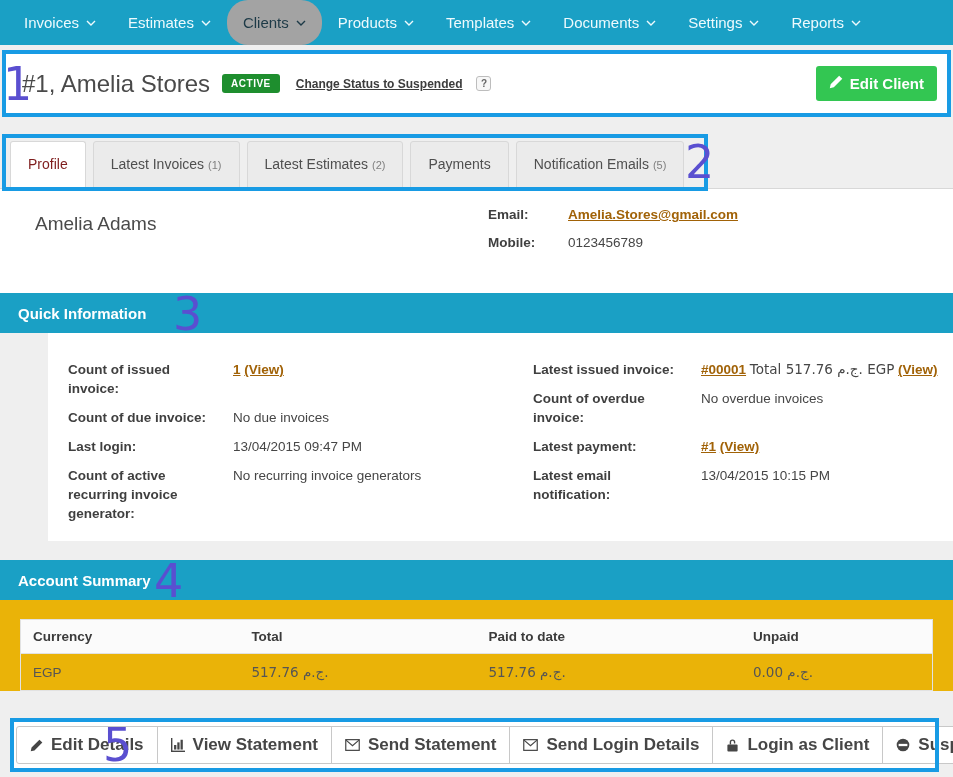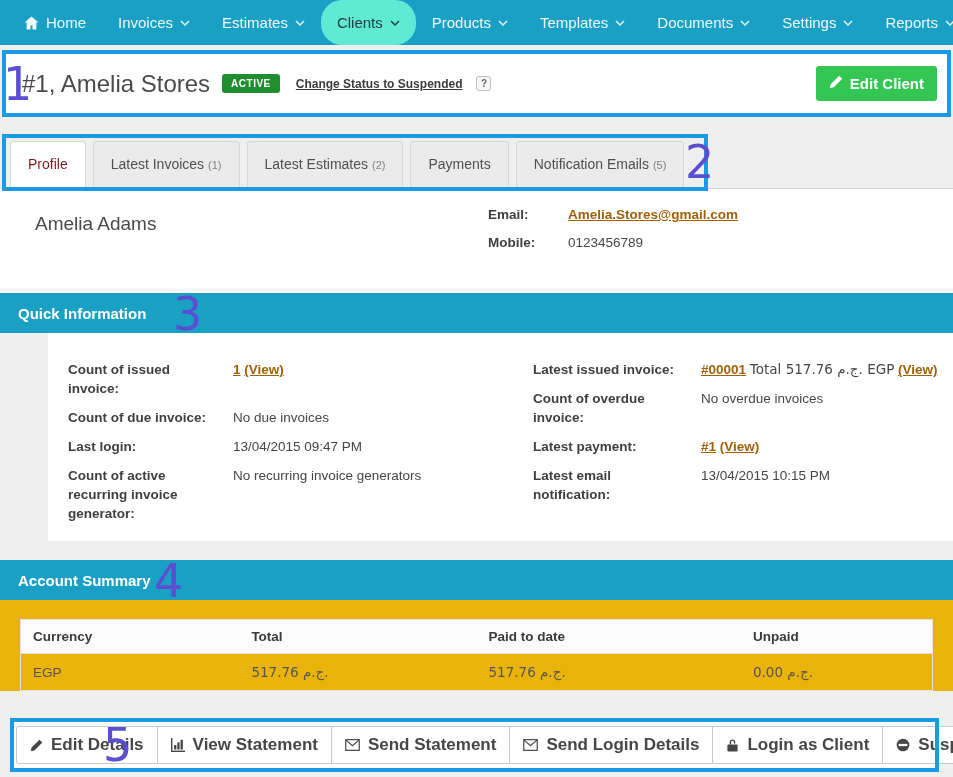--- a/index.html
+++ b/index.html
@@ -12,21 +12,21 @@
   }
   
   .navbar {
     position:absolute; top:0; left:0; width:953px; height:45px;
     background:#1aa0c5; display:flex; align-items:stretch; padding-left:8px;
   }
   .nav-item {
     display:flex; align-items:center; gap:7px; padding:0 16px;
     color:#eefafd; font-size:15px; cursor:pointer; white-space:nowrap;
   }
-  .nav-item.active { background:#5eead4; color:#1d3a47;border-radius:21px; }
+  .nav-item.active { background:#a3a3a3; color:#1d3a47;border-radius:21px; }
   .nav-item svg { display:block; }
   
   .ann-box { position:absolute; border:4px solid #189be4; pointer-events:none; z-index:30; }
   .ann-num {
     position:absolute; z-index:31; color:#5a4fd0; font-size:46px; line-height:44px;
     font-family:"DejaVu Sans",sans-serif; pointer-events:none;
   }
   
   .header-panel {
     position:absolute; top:54px; left:6px; width:941px; height:59px;
@@ -112,28 +112,20 @@
   .abtn:first-child { border-radius:3px 0 0 3px; margin-left:0; }
   .abtn:last-child { border-radius:0 3px 3px 0; }
   .abtn svg { display:block; }
 </style>
 </head>
 <body>
 
 <div class="page">
 
   <div class="navbar">
-    <div class="nav-item">
-      <span>
-        <svg width="15" height="14" viewBox="0 0 16 15" fill="currentColor">
-            <path d="M8 0.5L0.5 7h2.3v7.5h4.1v-4.4h2.2v4.4h4.1V7h2.3z"></path>
-          </svg>
-      </span>
-      <span>Home</span>
-    </div>
     <div class="nav-item">
       <span>Invoices</span>
       <span>
           <svg width="10" height="6" viewBox="0 0 10 6">
             <path d="M1 1l4 4 4-4" fill="none" stroke="currentColor" stroke-width="1.4"></path>
           </svg>
         </span>
     </div>
     <div class="nav-item">
       <span>Estimates</span>

